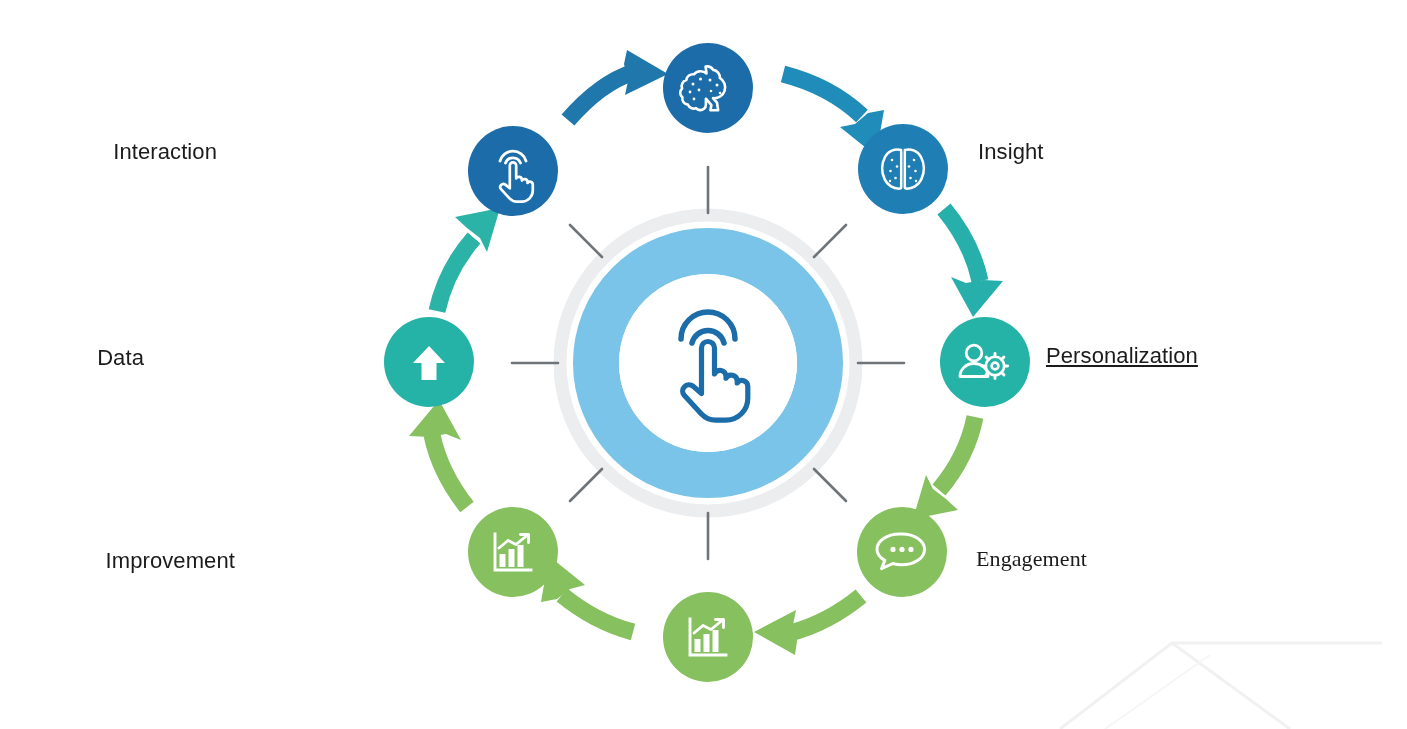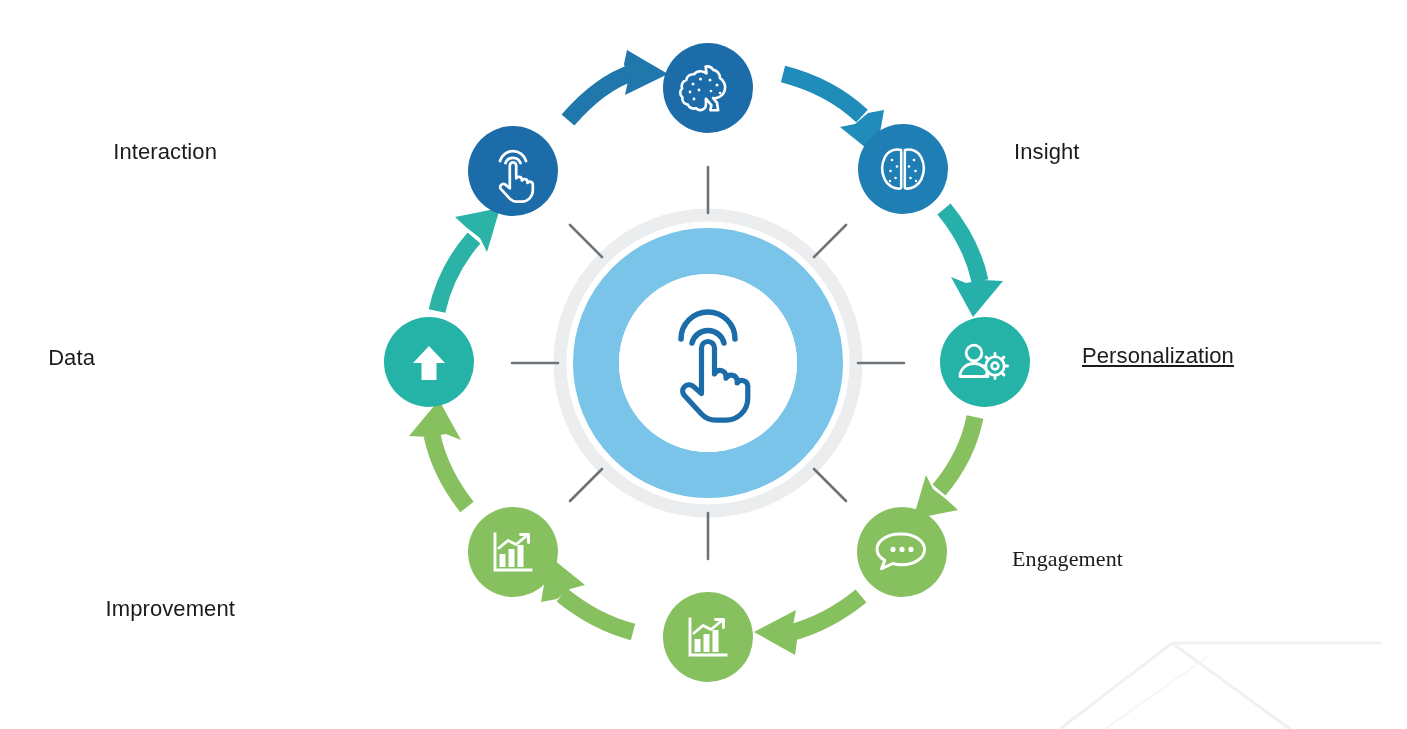--- a/index.html
+++ b/index.html
@@ -30,21 +30,21 @@
   .node-label {
     position: absolute;
     font-family: "Liberation Sans", sans-serif;
     font-size: 22px;
     font-weight: 500;
     color: #1b1b1b;
     white-space: nowrap;
     letter-spacing: 0.1px;
     line-height: 1;
   }
-  .node-label.right { text-align: right; margin-left: 36px; }
+  .node-label.right { text-align: right; }
   .node-label.left  { text-align: right; }
 </style>
 </head>
 <body>
 
 <div id="diagram-root">
 
   <svg class="canvas" viewBox="0 0 1407 729">
     <defs>
 
@@ -321,17 +321,17 @@
   </svg>
 
   <div class="node-label left" style="right:968px; top:141px;">Interaction</div>
 
   <div class="node-label right" style="left:978px; top:141px;">Insight</div>
 
   <div class="node-label right" style="left:1046px; top:345px;text-decoration:underline;">Personalization</div>
 
   <div class="node-label right" style="left:976px; top:548px;font-family:Liberation Serif, serif;">Engagement</div>
 
-  <div class="node-label left" style="right:950px; top:550px;margin-top:48px;">Improvement</div>
-
-  <div class="node-label left" style="right:1090px; top:347px;">Data</div>
+  <div class="node-label left" style="right:950px; top:550px;">Improvement</div>
+
+  <div class="node-label left" style="right:1041px; top:347px;">Data</div>
 
 </div>
 
 </body></html>

